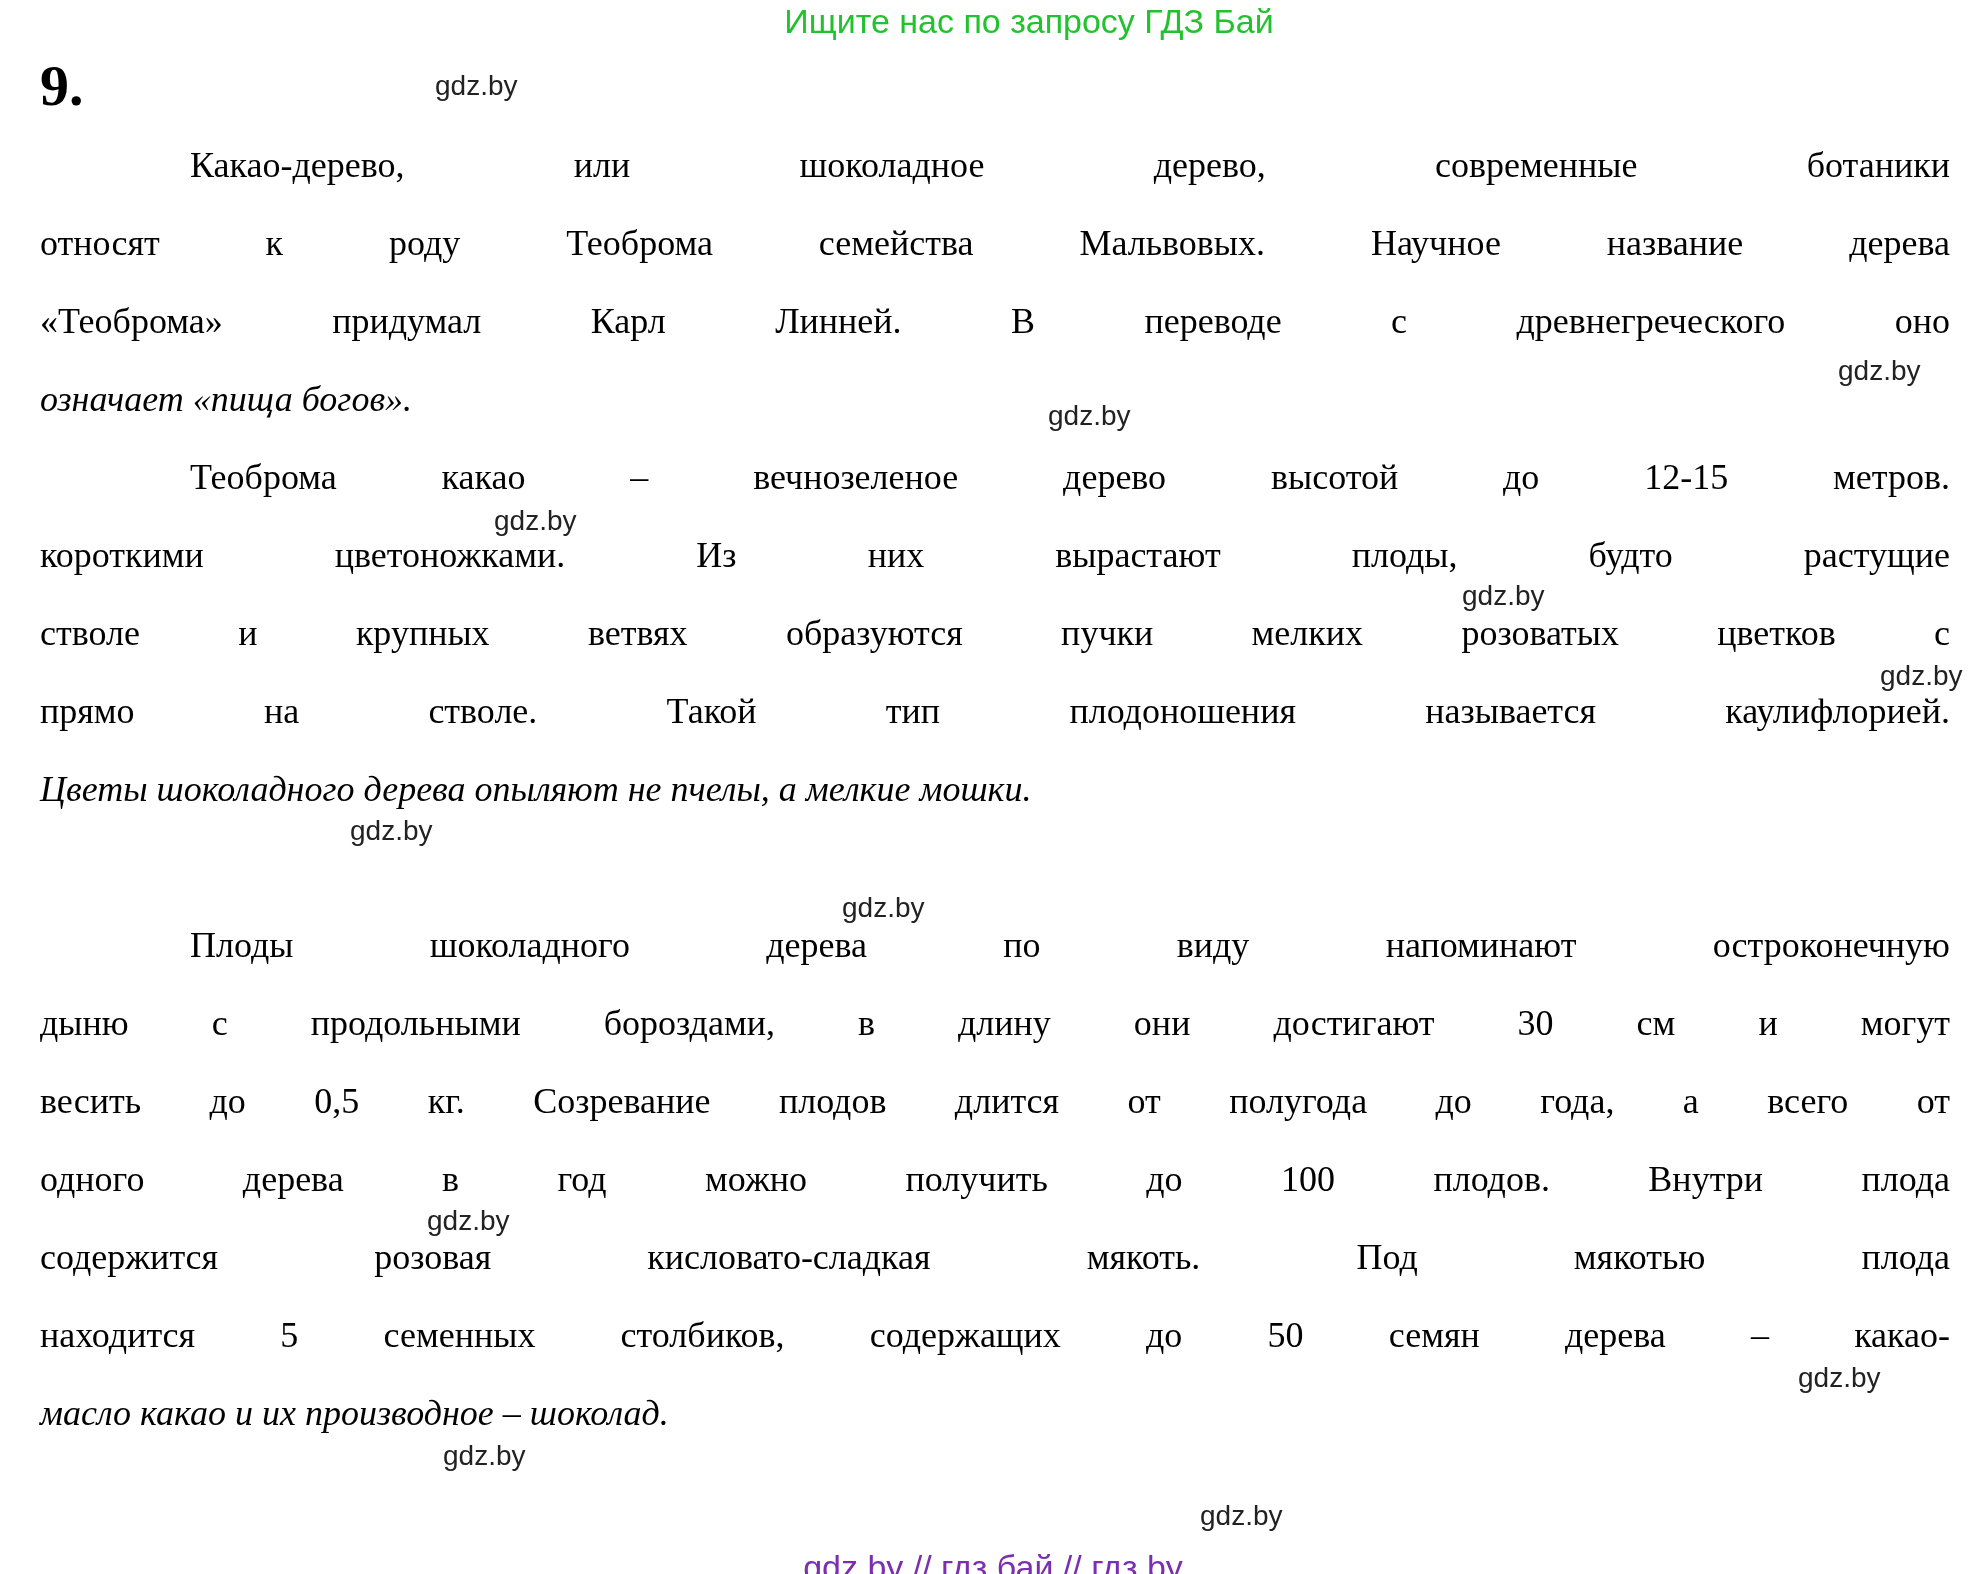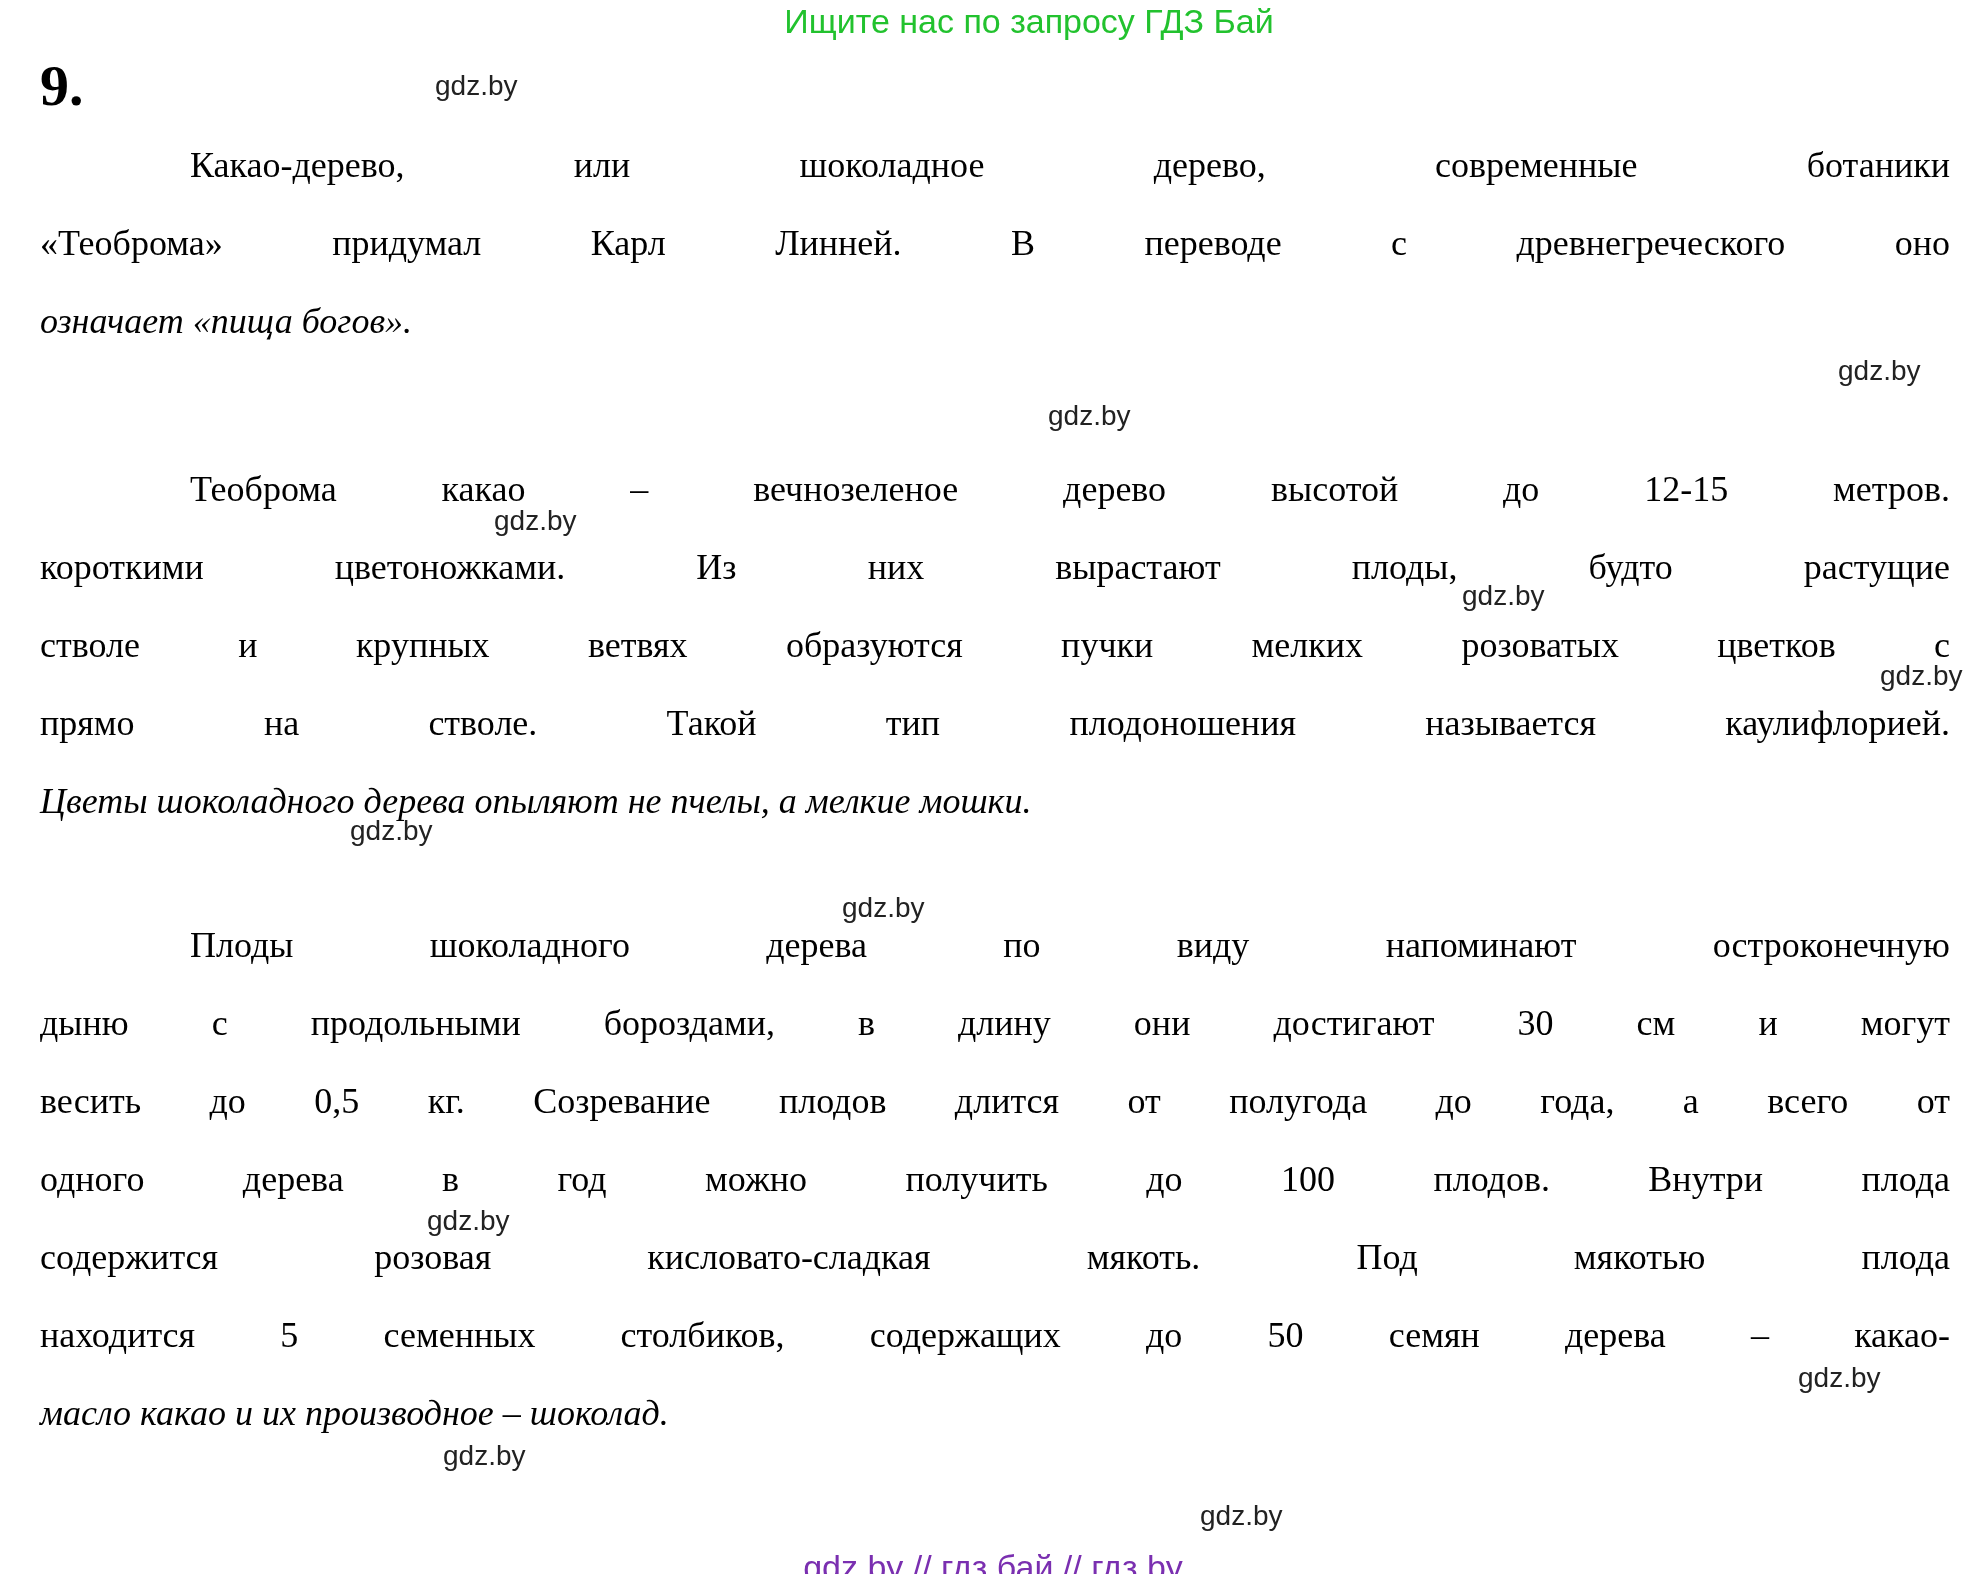--- a/index.html
+++ b/index.html
@@ -28,25 +28,26 @@
 <div class="wm" style="left:1880px;top:660px">gdz.by</div>
 <div class="wm" style="left:350px;top:815px">gdz.by</div>
 <div class="wm" style="left:842px;top:892px">gdz.by</div>
 <div class="wm" style="left:427px;top:1205px">gdz.by</div>
 <div class="wm" style="left:1798px;top:1362px">gdz.by</div>
 <div class="wm" style="left:443px;top:1440px">gdz.by</div>
 <div class="wm" style="left:1200px;top:1500px">gdz.by</div>
 
 <div class="text" style="top:126px">
   <span class="line indent">Какао-дерево, или шоколадное дерево, современные ботаники</span>
+  <span class="line">относят к роду Теоброма семейства Мальвовых. Научное название дерева</span>
   <span class="line">«Теоброма» придумал Карл Линней. В переводе с древнегреческого оно</span>
   <span class="line last">означает «пища богов».</span>
 </div>
 
-<div class="text" style="top:450px">
+<div class="text" style="top:438px">
   <span class="line indent">Теоброма какао – вечнозеленое дерево высотой до 12-15 метров.</span>
   <span class="line">короткими цветоножками. Из них вырастают плоды, будто растущие</span>
   <span class="line">стволе и крупных ветвях образуются пучки мелких розоватых цветков с</span>
   <span class="line">прямо на стволе. Такой тип плодоношения называется каулифлорией.</span>
   <span class="line last">Цветы шоколадного дерева опыляют не пчелы, а мелкие мошки.</span>
 </div>
 
 <div class="text" style="top:906px">
   <span class="line indent">Плоды шоколадного дерева по виду напоминают остроконечную</span>
   <span class="line">дыню с продольными бороздами, в длину они достигают 30 см и могут</span>

